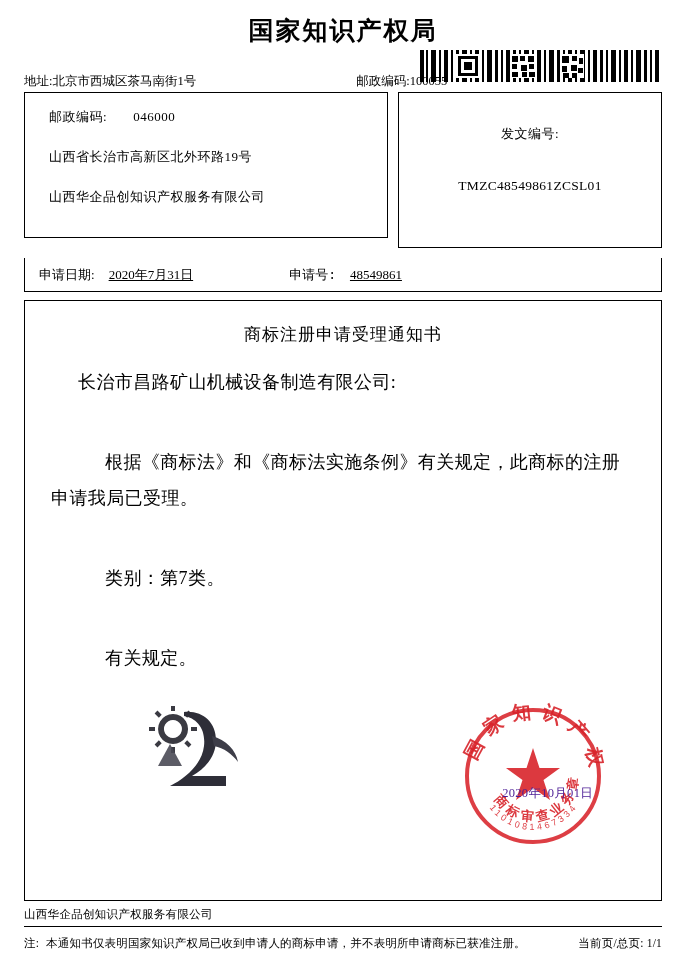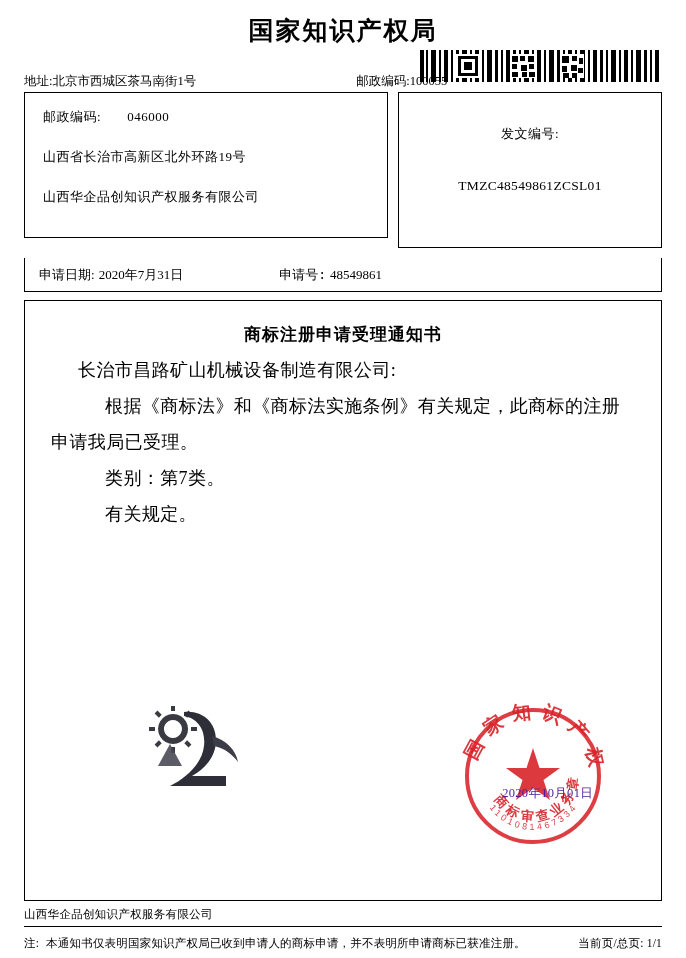--- a/index.html
+++ b/index.html
@@ -64,21 +64,21 @@
     gap: 10px;
     margin-top: 2px;
   }
   .box {
     border: 1px solid #000;
     box-sizing: border-box;
   }
   .box-left {
     width: 364px;
     height: 146px;
-    padding: 15px 18px 0 18px;
+    padding: 15px 18px 0 24px;
     font-size: 13px;
   }
   .box-left .line {
     margin-bottom: 22px;
     letter-spacing: 0.5px;
   }
   .box-left .zip-line span.label {
     margin-right: 26px;
   }
   .box-right {
@@ -106,45 +106,46 @@
     align-items: center;
     font-size: 13px;
     padding-left: 14px;
     box-sizing: border-box;
   }
   .app-row .seg2 {
     margin-left: 96px;
     font-family: Liberation Mono, monospace;
   }
   .app-row .val {
-    margin-left: 4px;
+    margin-left: 14px;
+    text-decoration: underline;
   }
   
   .main-box {
     border: 1px solid #000;
     margin-top: 8px;
     height: 601px;
     box-sizing: border-box;
     position: relative;
     padding: 22px 26px 0 26px;
   }
   .main-title {
     text-align: center;
     font-size: 17px;
-    font-weight: bold;
+    font-weight: normal;
     letter-spacing: 1px;
-    margin-bottom: 6px;
+    margin-bottom: 18px;
   }
   .body-line {
     font-size: 18px;
     line-height: 2.0;
     letter-spacing: 0.4px;
   }
   .indent1 { text-indent: 1.5em; }
-  .indent2 { text-indent: 3em; }
+  .indent2 { text-indent: 3em; margin-top: 44px; }
   
   .logo {
     position: absolute;
     left: 115px;
     top: 405px;
     width: 110px;
     height: 90px;
   }
   
   .seal {

